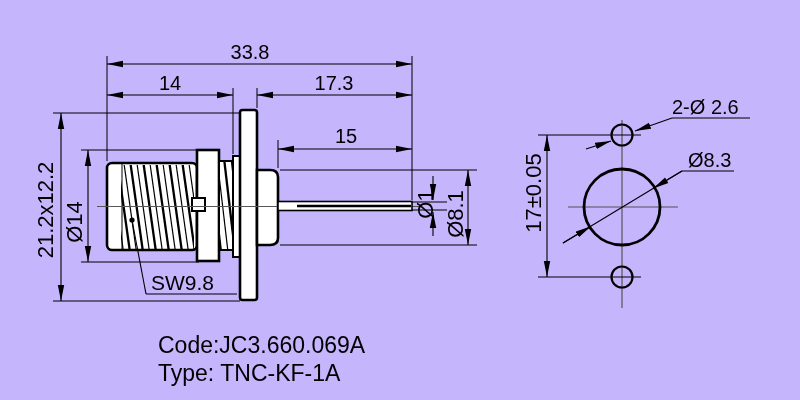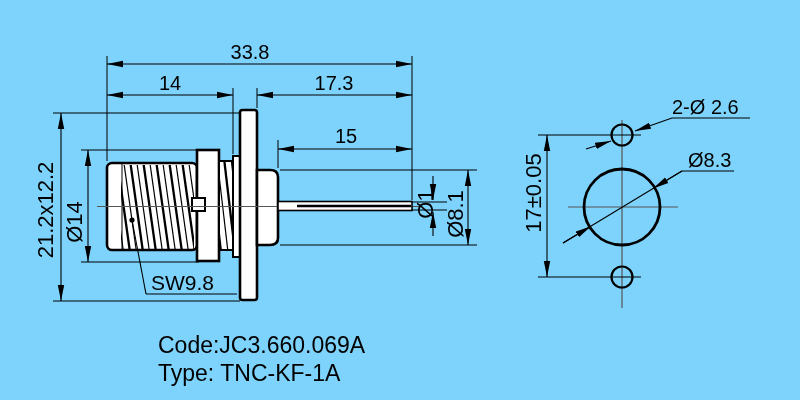--- a/index.html
+++ b/index.html
@@ -1,16 +1,16 @@
 <!DOCTYPE html>
 <html><head>
 <meta charset="utf-8">
 <style>
   html,body{margin:0;padding:0;background:#ffffff;}
-  .canvas{position:relative;width:800px;height:400px;background:#7dd3fc;overflow:hidden;
+  .canvas{position:relative;width:800px;height:400px;background:#c4b5fd;overflow:hidden;
           font-family:"Liberation Sans","DejaVu Sans",sans-serif;}
   svg{display:block;}
   svg text{fill:#000;font-family:"Liberation Sans","DejaVu Sans",sans-serif;}
   .dimtxt{font-size:20px;}
   .rottxt{font-size:22px;}
   .swtxt{font-size:21px;}
   .foottxt{font-size:23px;}
   .ext{stroke:#000;stroke-width:1;fill:none;}
   .dim{stroke:#000;stroke-width:1.1;fill:none;}
   .center{stroke:#555;stroke-width:1.2;fill:none;}

